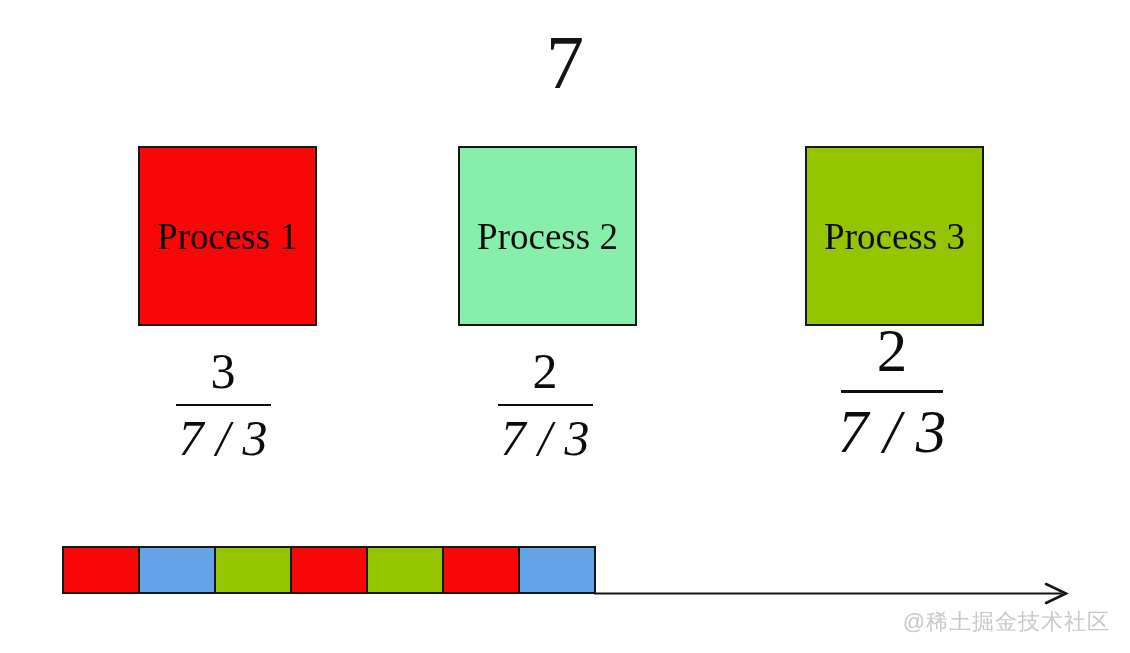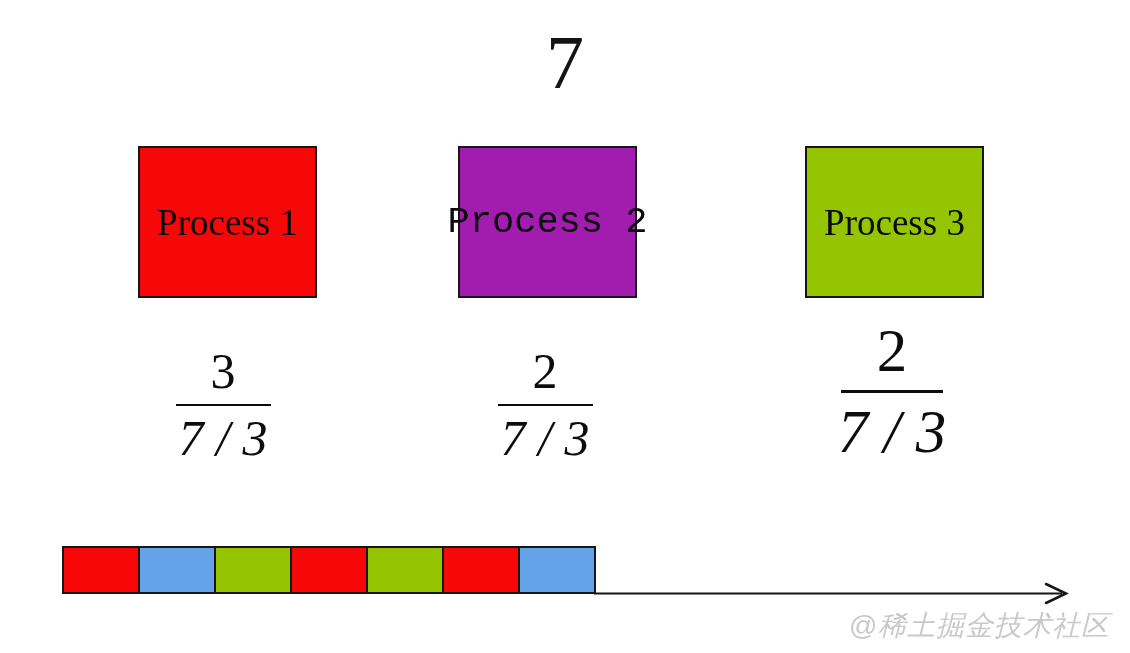--- a/index.html
+++ b/index.html
@@ -9,21 +9,21 @@
     position:relative;
   }
   .canvas{position:absolute;left:0;top:0;width:1130px;height:653px;}
 
   .big-title{
     position:absolute;left:0;top:24px;width:1130px;
     text-align:center;font-size:76px;line-height:1;color:#141414;
   }
 
   .pbox{
-    position:absolute;top:146px;width:179px;height:152px;
+    position:absolute;top:146px;width:179px;height:180px;
     border:2px solid #161616;box-sizing:border-box;
     display:flex;align-items:center;justify-content:center;
   }
   .pbox .plabel{font-size:37px;color:#0b0b0b;white-space:nowrap;}
   .pbox1{left:138px;}
   .pbox2{left:458px;}
   .pbox3{left:805px;}
 
   .fraction{
     position:absolute;text-align:center;color:#0d0d0d;
@@ -44,34 +44,34 @@
   .segment{
     width:78px;height:48px;box-sizing:border-box;
     border:2px solid #161616;margin-right:-2px;flex:none;
   }
 
   .axis-svg{position:absolute;left:0;top:0;width:1130px;height:653px;pointer-events:none;}
 
   .watermark{
     position:absolute;right:20px;top:607px;
     font-family:"Liberation Sans", sans-serif;
-    font-size:28px;color:#c9c9c9;letter-spacing:1px;white-space:nowrap;font-style:italic;
+    font-size:22px;color:#c9c9c9;letter-spacing:1px;white-space:nowrap;
   }
 </style>
 </head>
 <body>
 
 <div class="canvas">
 
   <div class="big-title">7</div>
 
   <div class="pbox pbox1" style="background-color: rgb(247, 7, 7);">
     <span class="plabel">Process 1</span>
   </div>
-  <div class="pbox pbox2" style="background-color: #a21caf; font-family: Liberation Mono, monospace;">
+  <div class="pbox pbox2" style="background-color: #86efac;">
     <span class="plabel">Process 2</span>
   </div>
   <div class="pbox pbox3" style="background-color: rgb(148, 197, 0);">
     <span class="plabel">Process 3</span>
   </div>
 
   <div class="fraction frac-small frac1">
     <span class="num">3</span>
     <div class="bar"></div>
     <span class="den">7 / 3</span>

